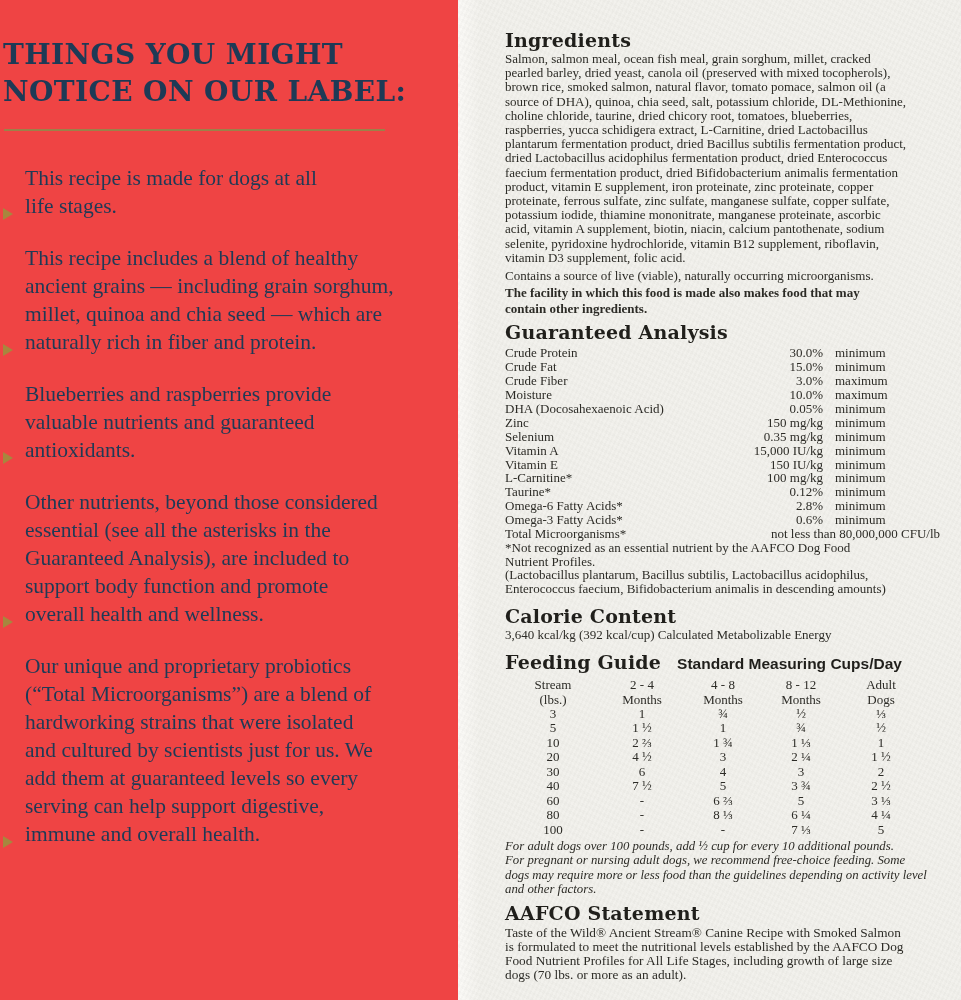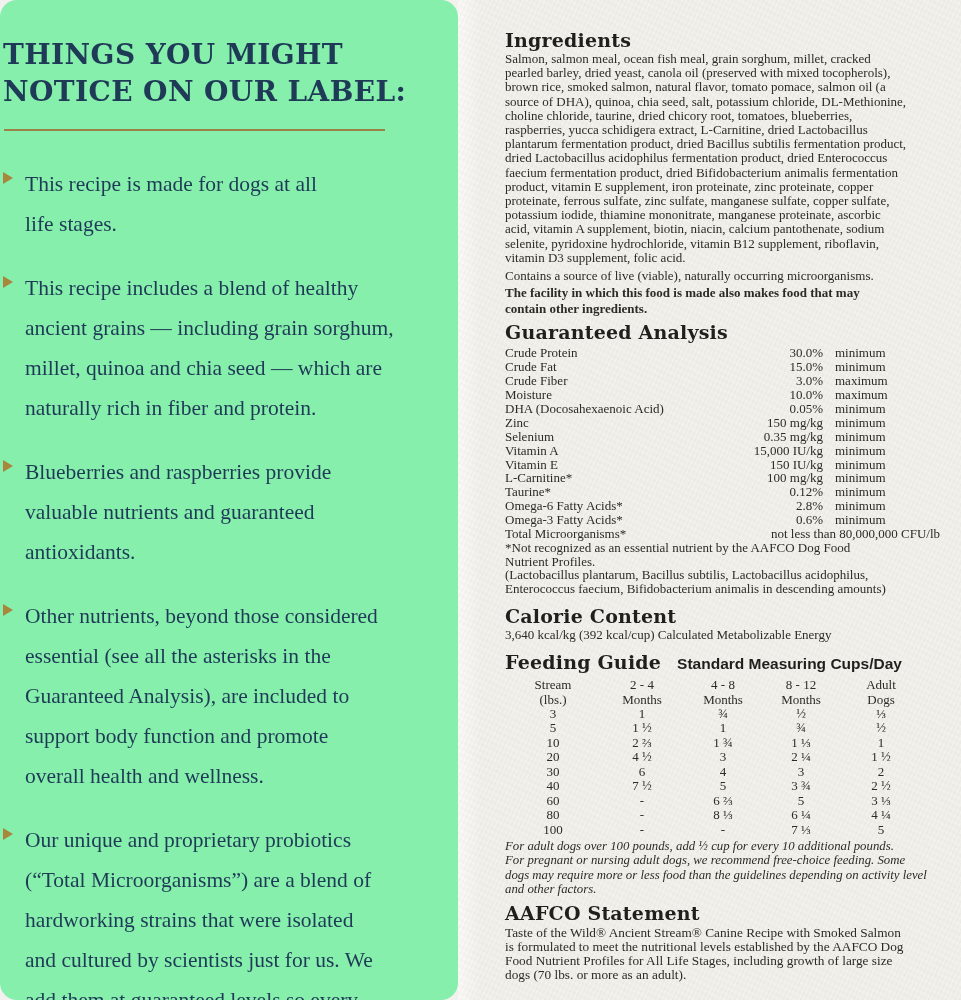--- a/index.html
+++ b/index.html
@@ -3,30 +3,30 @@
 <meta charset="utf-8">
 <style>
   * { margin:0; padding:0; box-sizing:border-box; }
   html,body { width:961px; }
   body { font-family:"Liberation Serif", serif; }
   .page { position:relative; width:961px; height:1000px; overflow:hidden; background:#f2f1ed; }
 
   
   .left-panel {
     position:absolute; left:0; top:0; width:458px; height:1000px;
-    background:#86efac; padding:36px 12px 0 3px; color:#1e3a56;border-radius:17px;
+    background:#ef4444; padding:36px 12px 0 3px; color:#1e3a56;
   }
   .left-heading {
     font-family:"DejaVu Serif", serif;
     font-size:28px; line-height:37px; font-weight:700;
     letter-spacing:0.4px; white-space:pre-line; color:#1e3a56;
   }
   .gold-divider { width:381px; height:2px; background:#9c8149; margin:19px 0 0 1px; }
   .bullet-list { list-style:none; margin-top:33px; display:flex; flex-direction:column; gap:24px; }
-  .bullet-item { display:flex; gap:12px; font-size:21.5px; line-height:40px; color:#1e3a56; }
+  .bullet-item { display:flex; gap:12px; font-size:21.5px; line-height:28px; color:#1e3a56;align-items:flex-end; }
   .bullet-arrow {
     flex:0 0 auto; margin-top:8px; width:0; height:0;
     border-style:solid; border-width:6px 0 6px 10px;
     border-color:transparent transparent transparent #a8863e;
   }
   .bullet-text { white-space:pre-line; }
 
   
   .label-panel {
     position:absolute; left:458px; top:0; width:526px; height:1000px;

